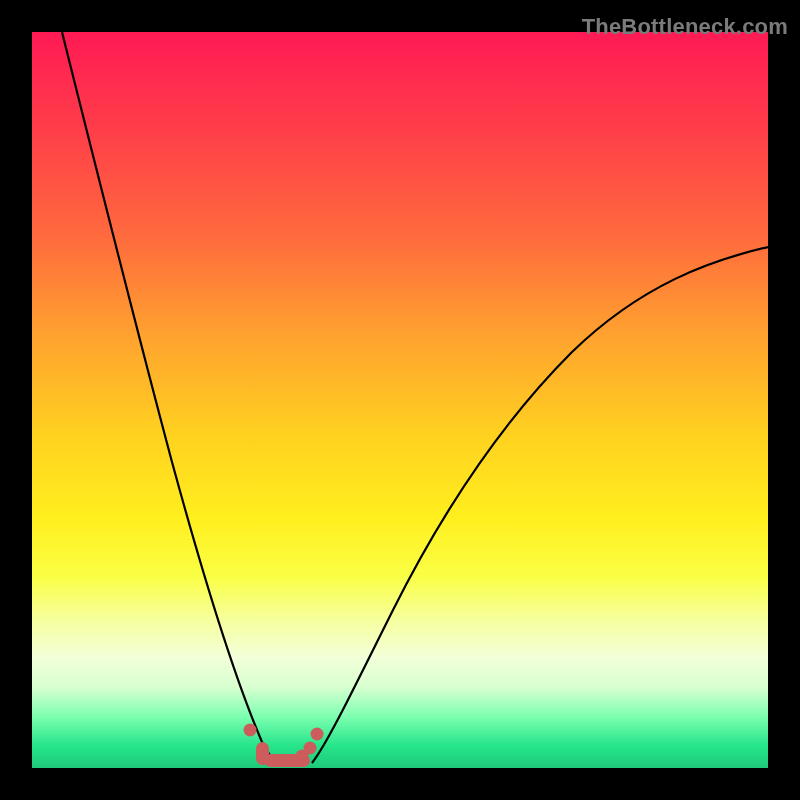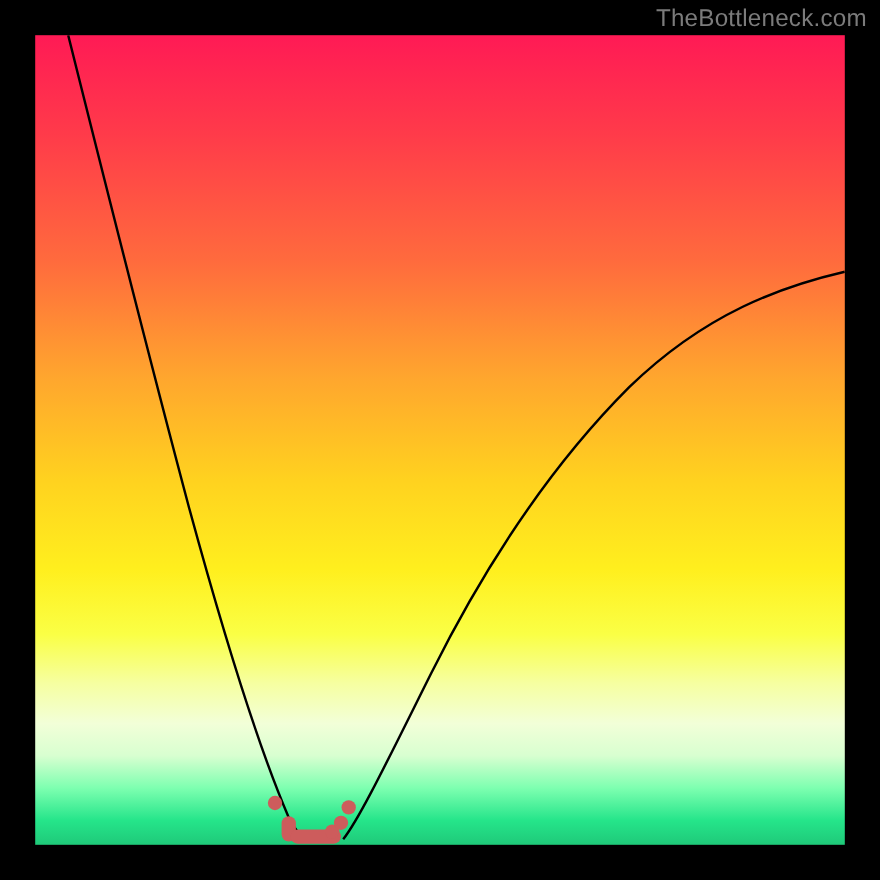--- a/index.html
+++ b/index.html
@@ -37,25 +37,25 @@
       #f6ffa0 80%,
       #f2ffd8 85%,
       #d8ffd0 89%,
       #7dffb0 93%,
       #25e58a 97%,
       #1fc979 100%
     );
   }
   .watermark {
     position: absolute;
-    top: 4px;
+    top: 14px;
     right: 12px;
     color: #7b7b7b;
     font-size: 22px;
-    font-weight: 400;
+    font-weight: 700;
     letter-spacing: 0.2px;
     user-select: none;
     margin-left: 36px;
   }
   svg {
     position: absolute;
     left: 0;
     top: 0;
   }
 </style>

